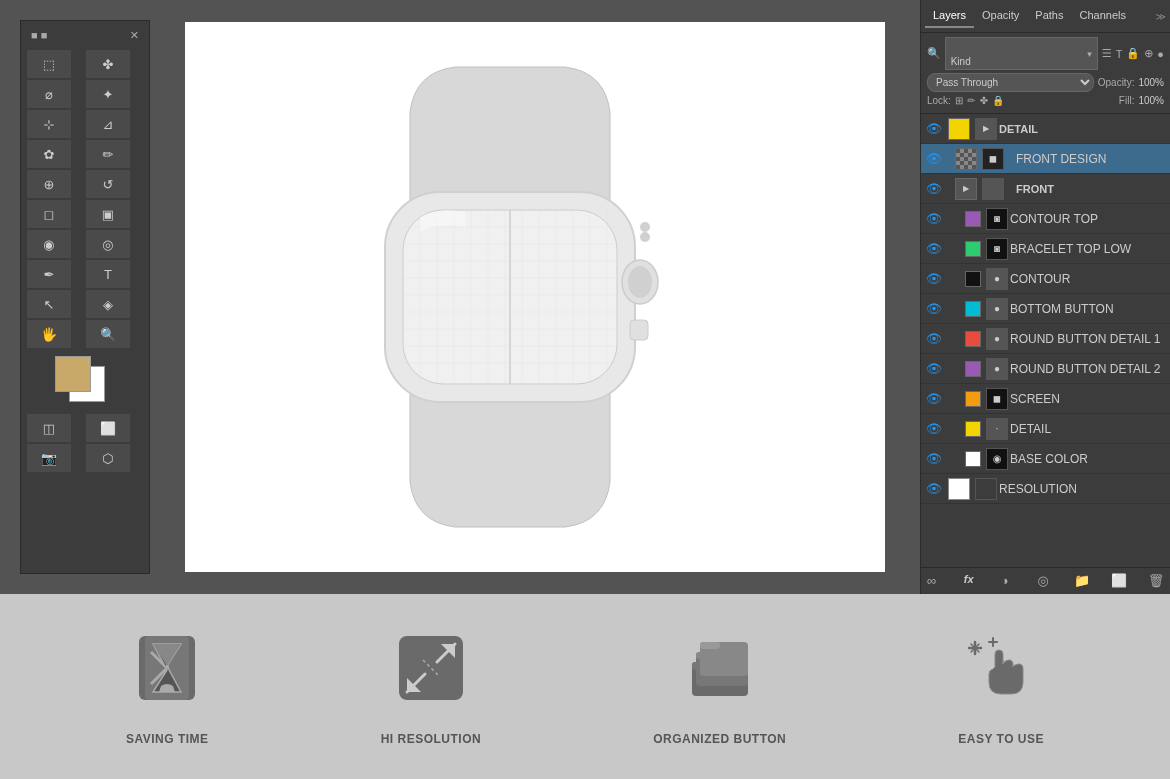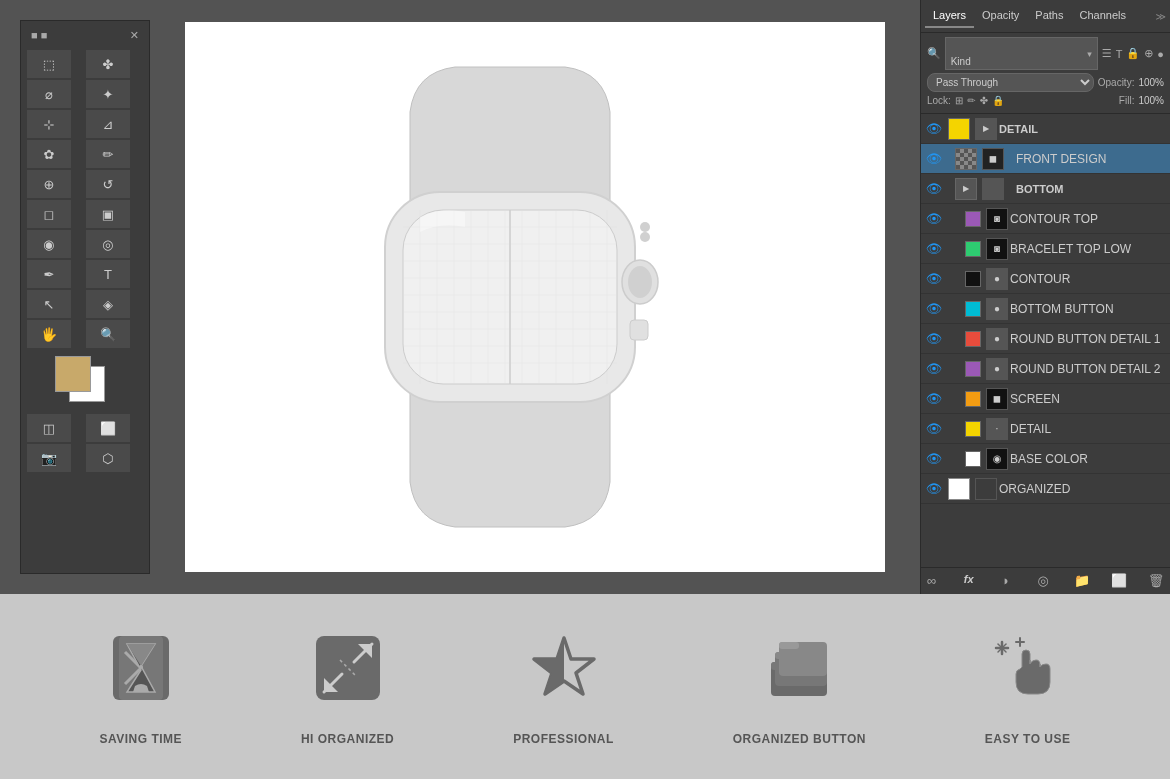--- a/index.html
+++ b/index.html
@@ -469,21 +469,21 @@
         <span class="layer-vis eye-icon">👁</span>
         <div class="layer-thumb indent1" style="background:repeating-conic-gradient(#888 0% 25%, #555 0% 50%) 0 0/8px 8px;"></div>
         <div class="layer-thumb2" style="background:#222;color:#ccc;font-size:10px;">◼</div>
         <span class="layer-name indent1">FRONT DESIGN</span>
       </div>
 
       <div class="layer-item">
         <span class="layer-vis eye-icon">👁</span>
         <div class="layer-thumb indent1" style="background:#555;">▶</div>
         <div class="layer-thumb2" style="background:#555;font-size:9px;color:#ccc;"></div>
-        <span class="layer-name indent1 bold">BOTTOM</span>
+        <span class="layer-name indent1 bold">FRONT</span>
       </div>
 
       <div class="layer-item">
         <span class="layer-vis eye-icon">👁</span>
         <div class="swatch indent2" style="background:#9b59b6;"></div>
         <div class="layer-thumb2" style="background:#111;color:#ccc;font-size:10px;">◙</div>
         <span class="layer-name">CONTOUR TOP</span>
       </div>
 
       <div class="layer-item">
@@ -539,21 +539,21 @@
         <span class="layer-vis eye-icon">👁</span>
         <div class="swatch indent2" style="background:#fff;"></div>
         <div class="layer-thumb2" style="background:#111;color:#ccc;font-size:10px;">◉</div>
         <span class="layer-name">BASE COLOR</span>
       </div>
 
       <div class="layer-item">
         <span class="layer-vis eye-icon">👁</span>
         <div class="layer-thumb" style="background:#fff;border:1px solid #888;"></div>
         <div class="layer-thumb2" style="background:transparent;"></div>
-        <span class="layer-name">ORGANIZED</span>
+        <span class="layer-name">RESOLUTION</span>
       </div>
     </div>
 
     <div class="panel-bottom">
       <span class="pb-icon">∞</span>
       <span class="pb-icon" style="font-style:italic;font-weight:bold;font-size:11px;color:#ccc;">fx</span>
       <span class="pb-icon">◑</span>
       <span class="pb-icon">◎</span>
       <span class="pb-icon">📁</span>
       <span class="pb-icon">⬜</span>
@@ -588,38 +588,24 @@
         <rect x="4" y="4" width="64" height="64" rx="8" fill="#6a6a6a"></rect>
 
         <line x1="12" y1="60" x2="30" y2="42" stroke="#ccc" stroke-width="3" stroke-linecap="round"></line>
         <polygon points="12,60 12,46 26,60" fill="#ccc"></polygon>
         <line x1="60" y1="12" x2="42" y2="30" stroke="#ccc" stroke-width="3" stroke-linecap="round"></line>
         <polygon points="60,12 60,26 46,12" fill="#ccc"></polygon>
 
         <line x1="28" y1="28" x2="44" y2="44" stroke="#aaa" stroke-width="1.5" stroke-dasharray="3,3"></line>
       </svg>
     </div>
-    <span class="feature-label">HI ORGANIZED</span>
+    <span class="feature-label">HI RESOLUTION</span>
   </div>
 
 
-  <div class="feature-item">
-    <div class="feature-icon">
-      <svg width="72" height="72" viewBox="0 0 72 72" fill="none" xmlns="http://www.w3.org/2000/svg">
-
-        <polygon points="36,6 43,27 66,27 48,41 55,62 36,49 17,62 24,41 6,27 29,27" fill="none" stroke="#6a6a6a" stroke-width="3.5" stroke-linejoin="round"></polygon>
-
-        <clipPath id="half">
-          <rect x="0" y="0" width="36" height="72"></rect>
-        </clipPath>
-        <polygon points="36,6 43,27 66,27 48,41 55,62 36,49 17,62 24,41 6,27 29,27" fill="#6a6a6a" clip-path="url(#half)"></polygon>
-      </svg>
-    </div>
-    <span class="feature-label">PROFESSIONAL</span>
-  </div>
 
   <div class="feature-item">
     <div class="feature-icon">
       <svg width="72" height="72" viewBox="0 0 72 72" fill="none" xmlns="http://www.w3.org/2000/svg">
 
         <rect x="8" y="30" width="56" height="34" rx="4" fill="#6a6a6a"></rect>
         <rect x="8" y="30" width="26" height="8" rx="3" fill="#777"></rect>
         <rect x="12" y="20" width="52" height="34" rx="4" fill="#777"></rect>
         <rect x="12" y="20" width="22" height="7" rx="3" fill="#888"></rect>
         <rect x="16" y="10" width="48" height="34" rx="4" fill="#888"></rect>

